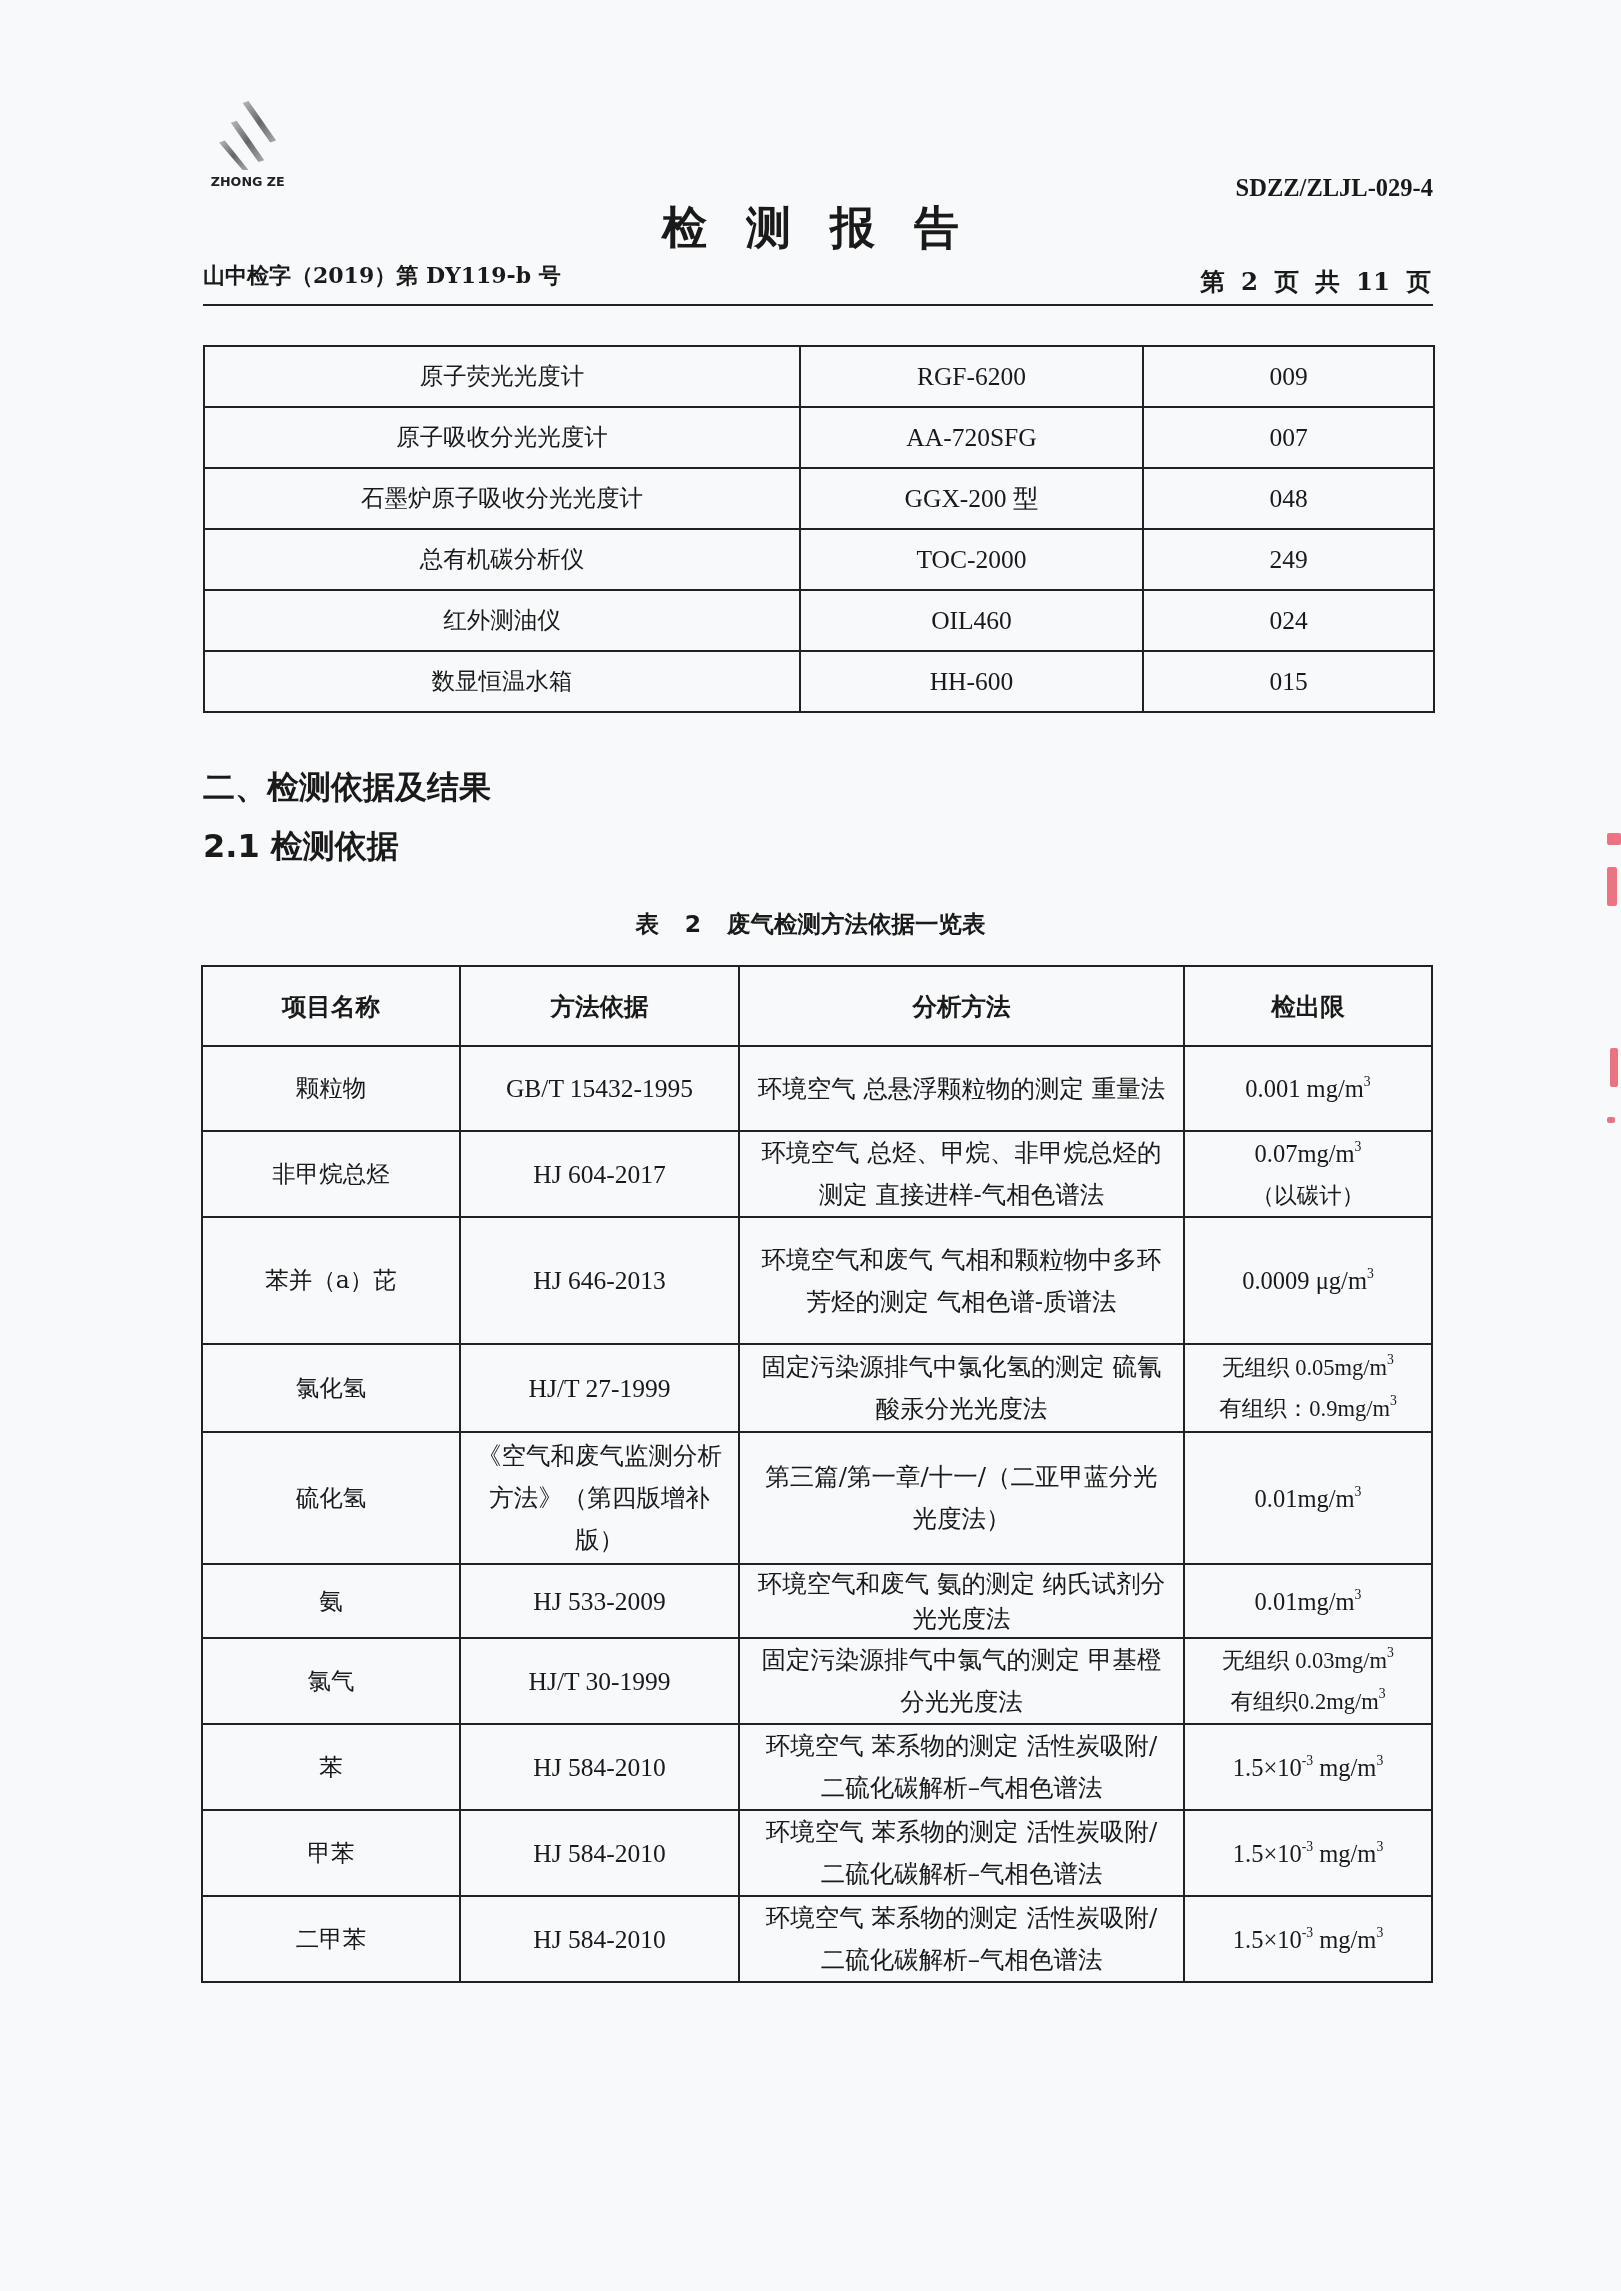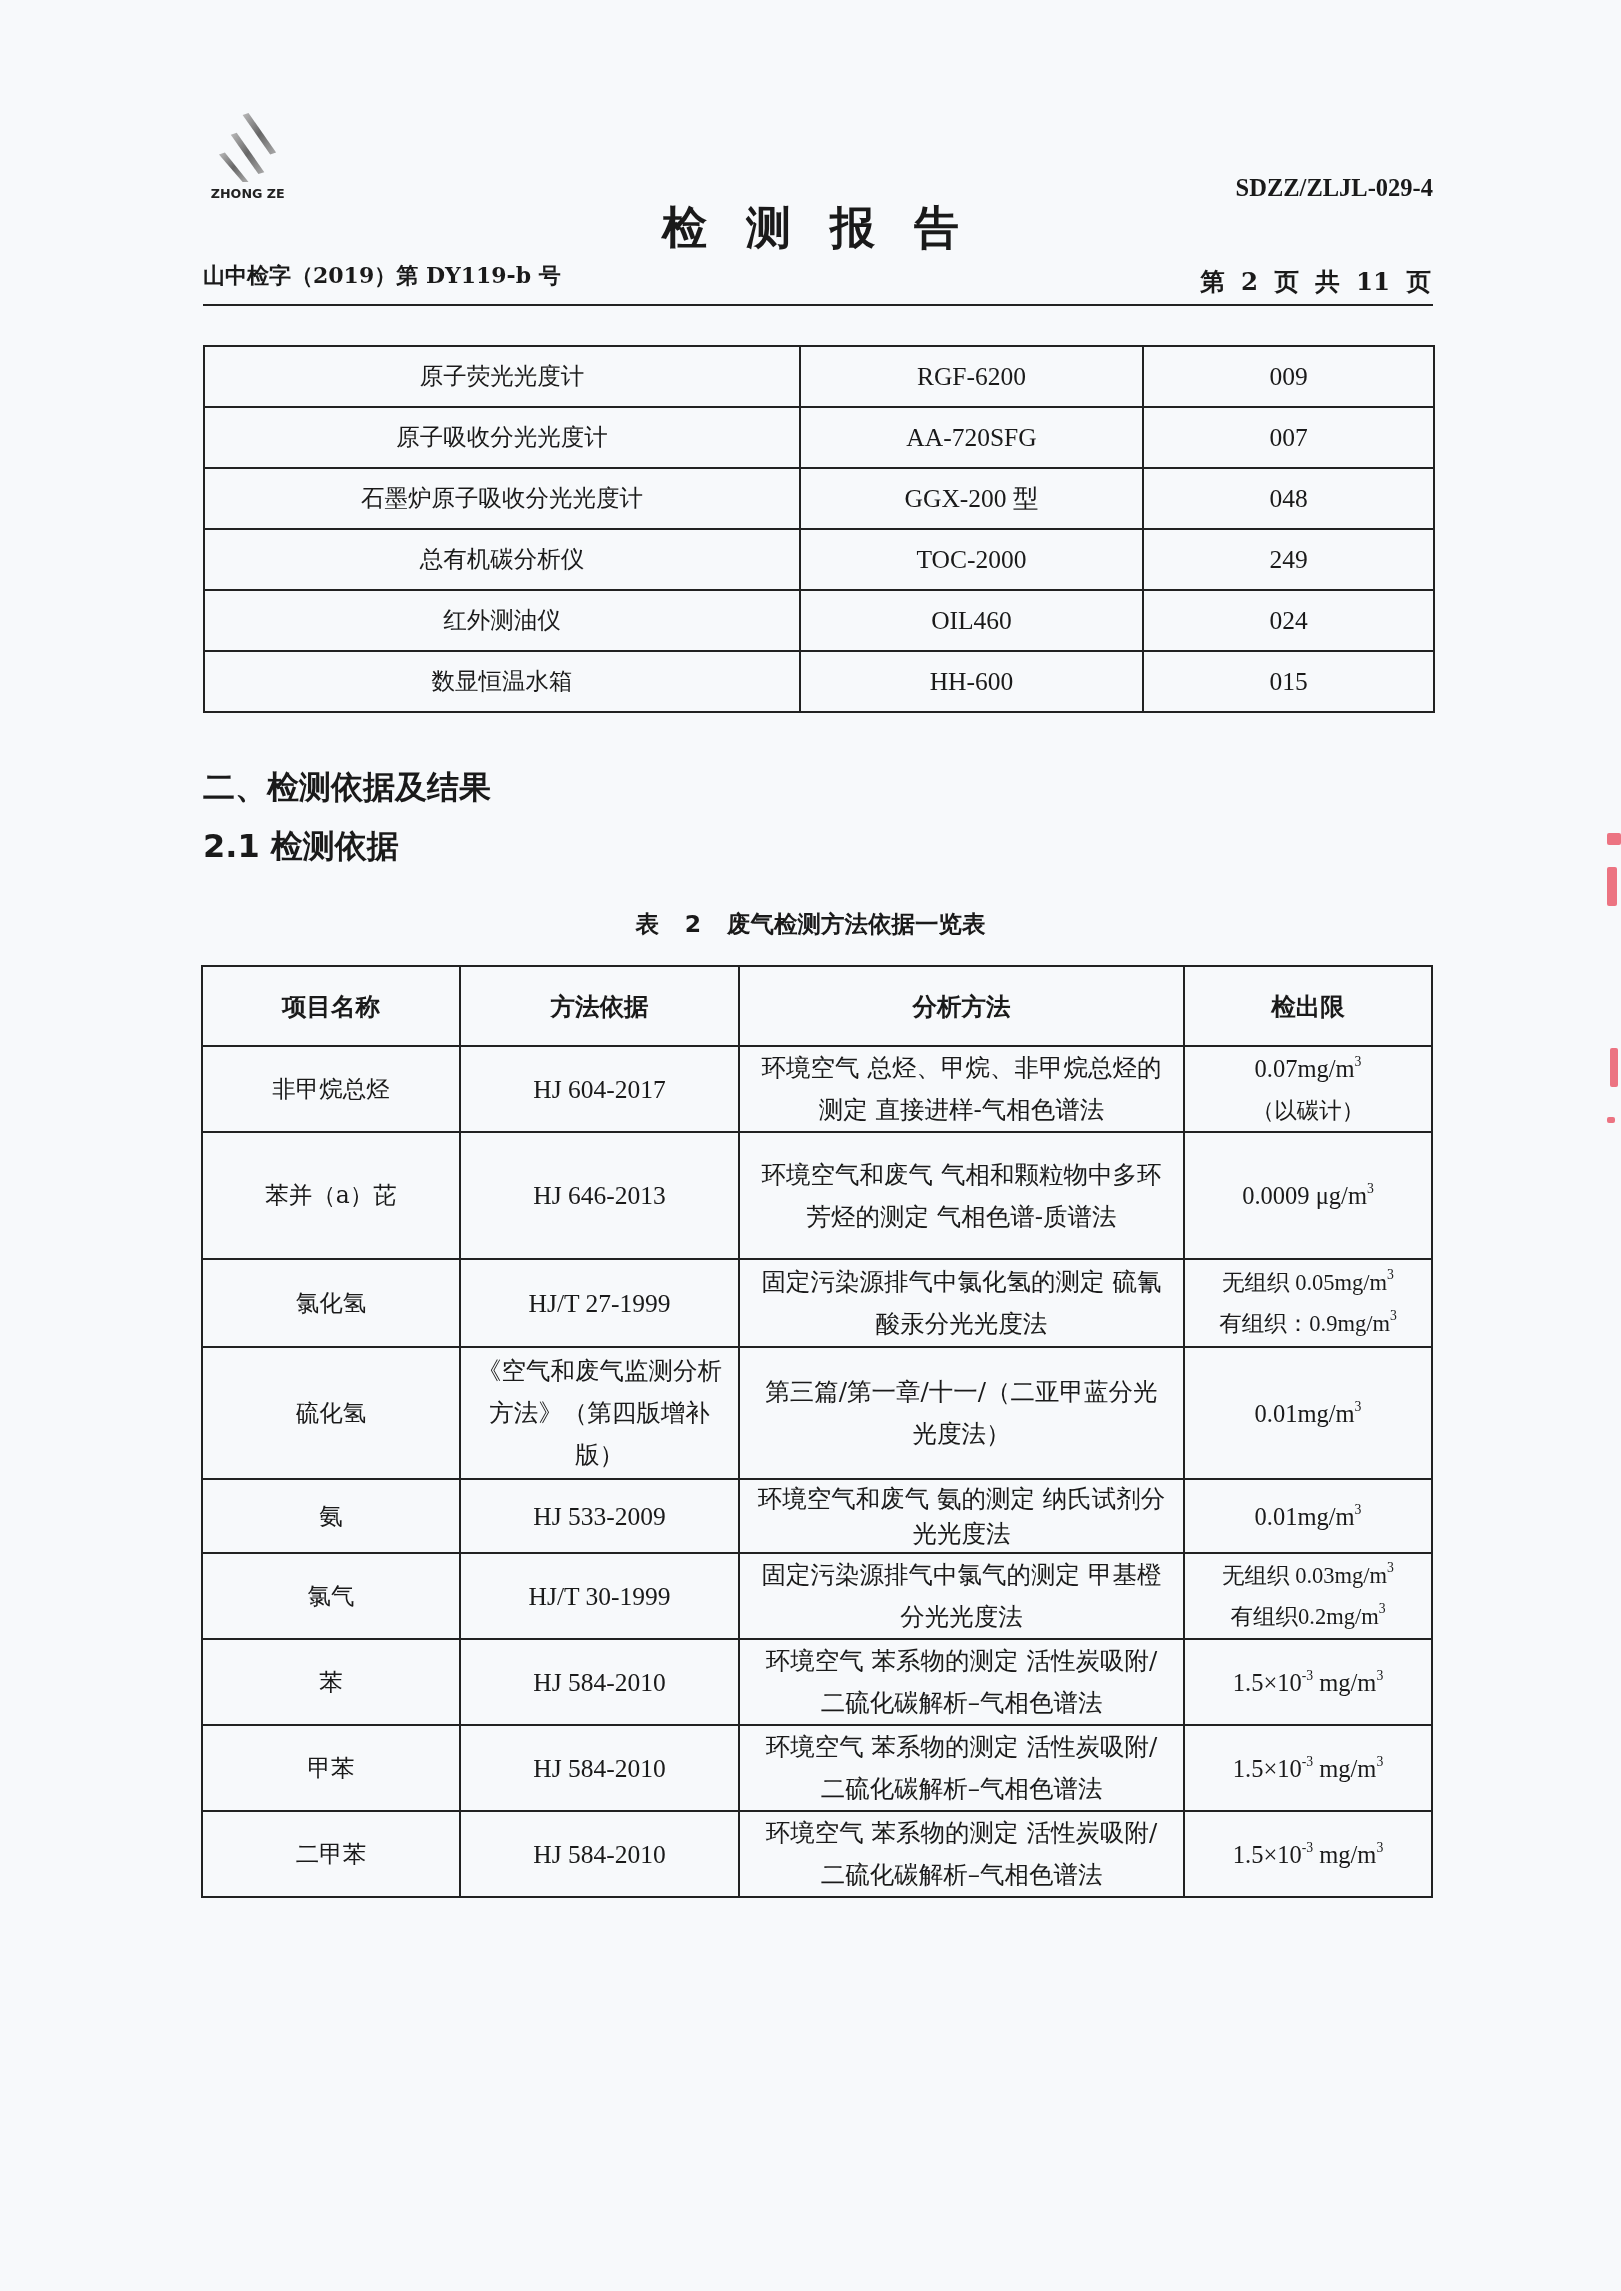--- a/index.html
+++ b/index.html
@@ -3,21 +3,21 @@
 <meta charset="utf-8">
 <style>
   html, body { margin: 0; padding: 0; }
   body {
     width: 1621px; height: 2292px; position: relative; overflow: hidden;
     background: #f7f9fb;
     font-family: "DejaVu Serif", "Liberation Serif", serif;
     color: #1a1a1a;
   }
   .abs { position: absolute; }
-  .logo { left: 201px; top: 113px; width: 88px; height: 93px; }
+  .logo { left: 201px; top: 101px; width: 88px; height: 93px; }
   .logo-bars { position: absolute; left: 13.7px; top: 0; width: 69px; height: 69px; }
   .logo-text { position: absolute; left: 9.8px; top: 73px; font-family: "DejaVu Sans", "Liberation Sans", sans-serif; font-weight: bold; font-size: 12.7px; letter-spacing: 0px; color: #222; }
   .doc-code { right: 188px; top: 174px; font-family: "Liberation Serif", serif; font-weight: bold; font-size: 24.5px; }
   .title { left: 0; right: 0; top: 198px; text-align: center; font-family: "DejaVu Sans", sans-serif; font-weight: bold; font-size: 45px; letter-spacing: 39px; padding-left: 39px; }
   .report-no { left: 203px; top: 261px; font-size: 22px; font-weight: bold; font-family: "DejaVu Serif", serif; }
   .page-no { right: 190px; top: 265px; font-size: 24.5px; font-weight: bold; word-spacing: 7.8px; }
   .rule { left: 203px; top: 304px; width: 1230px; height: 0; border-top: 2px solid #222; }
 
   table.grid { position: absolute; border-collapse: collapse; table-layout: fixed; }
   table.grid td, table.grid th {
@@ -114,20 +114,26 @@
     </colgroup>
   <thead>
     <tr style="height:80px">
       <th>项目名称</th>
       <th>方法依据</th>
       <th>分析方法</th>
       <th>检出限</th>
     </tr>
   </thead>
   <tbody>
+    <tr style="height:85px">
+      <td>颗粒物</td>
+      <td class="en">GB/T 15432-1995</td>
+      <td class="meth">环境空气 总悬浮颗粒物的测定 重量法</td>
+      <td class="lim"><span>0.001 mg/m</span><sup>3</sup></td>
+    </tr>
     <tr style="height:86px">
       <td>非甲烷总烃</td>
       <td class="en">HJ 604-2017</td>
       <td class="meth">环境空气 总烃、甲烷、非甲烷总烃的测定 直接进样-气相色谱法</td>
       <td class="lim"><span>0.07mg/m</span><sup>3</sup><br><span style="font-family:'DejaVu Serif',serif;font-size:22.5px">（以碳计）</span></td>
     </tr>
     <tr style="height:127px">
       <td>苯并（a）芘</td>
       <td class="en">HJ 646-2013</td>
       <td class="meth">环境空气和废气 气相和颗粒物中多环芳烃的测定 气相色谱-质谱法</td>

